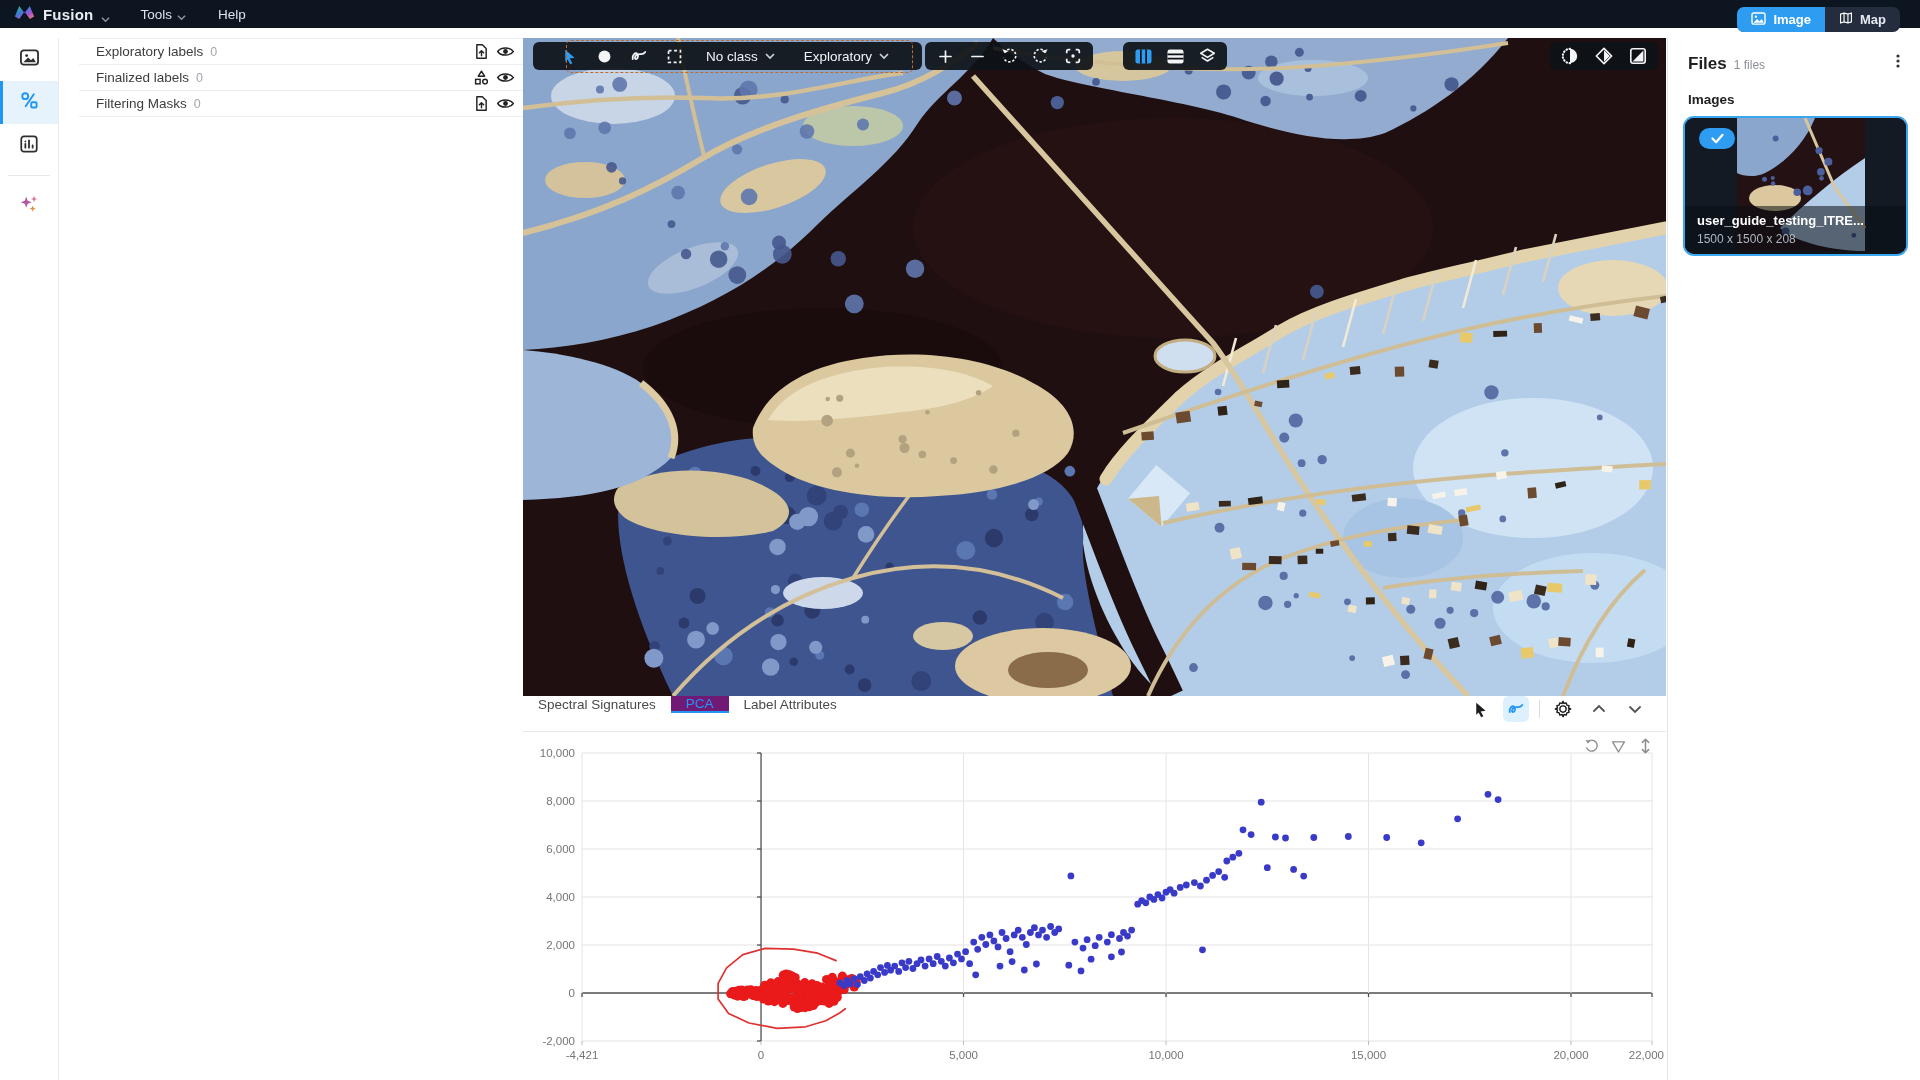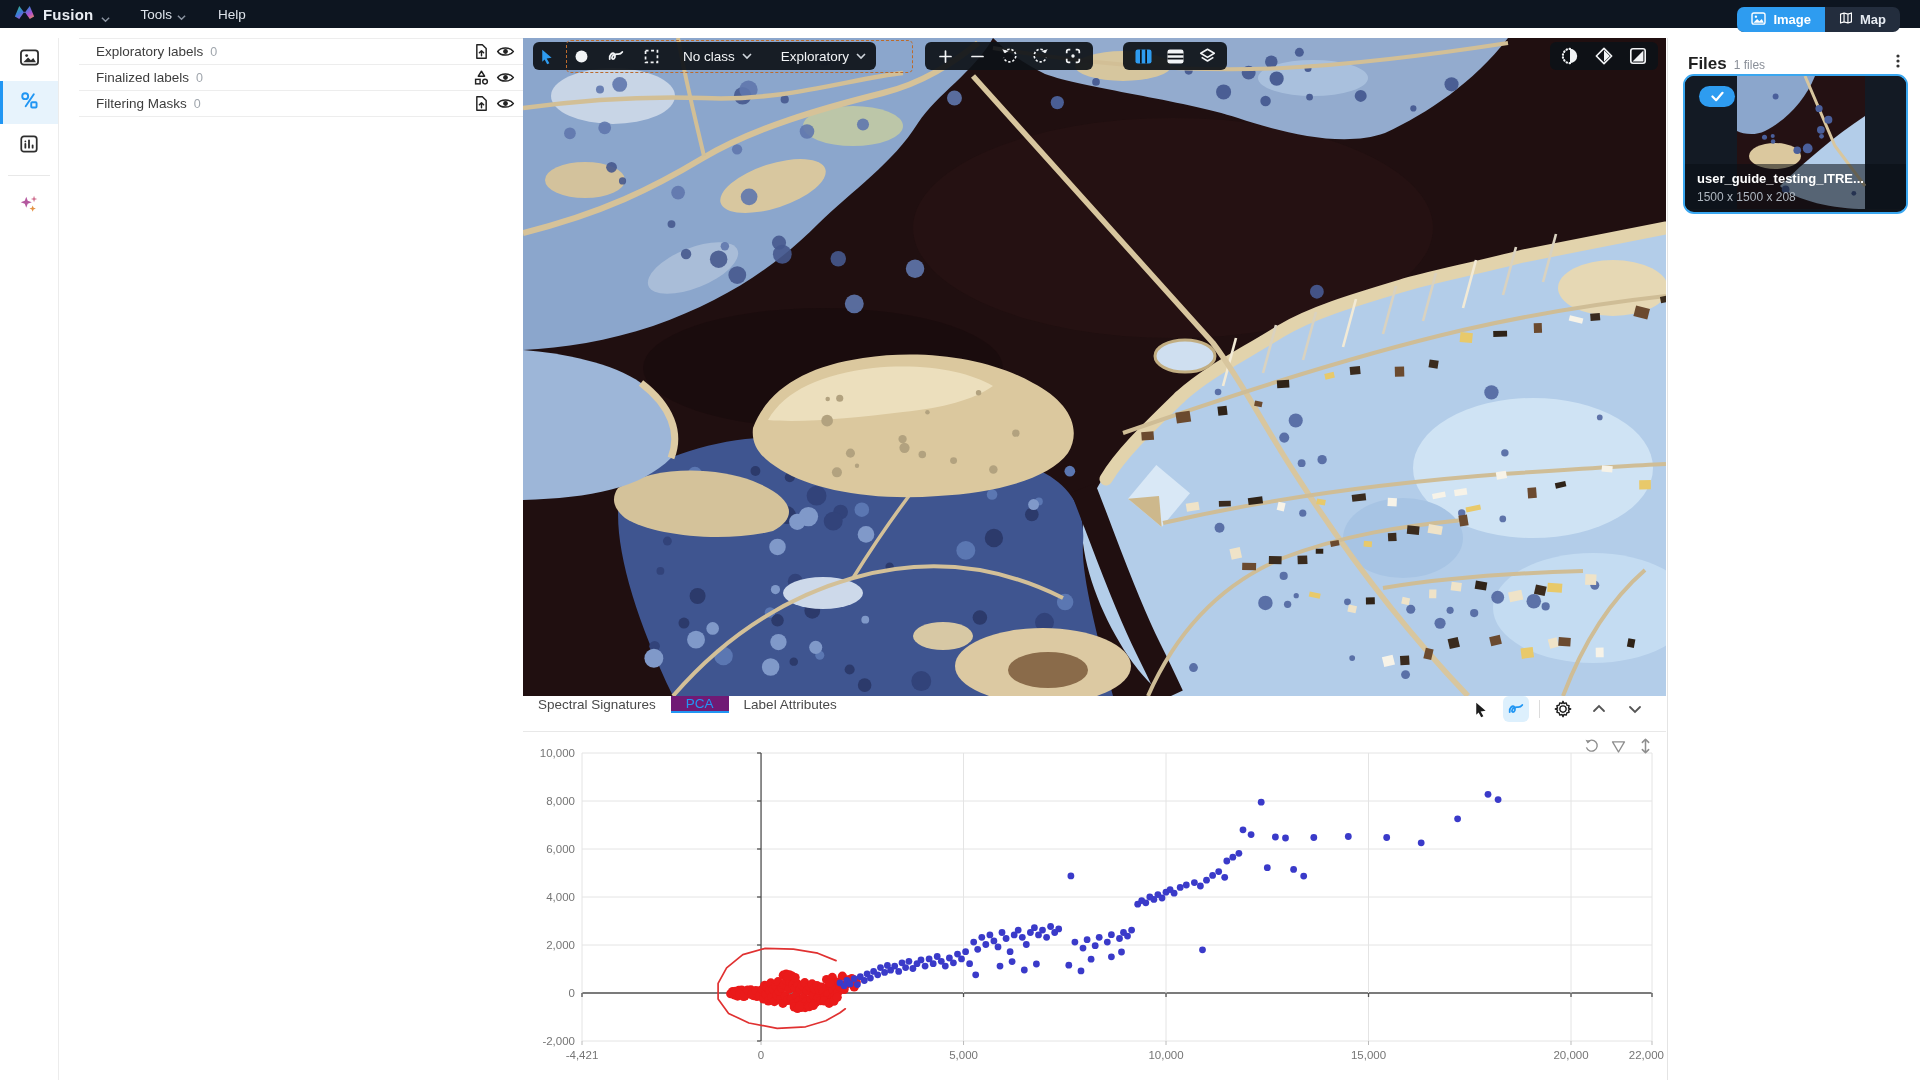--- a/index.html
+++ b/index.html
@@ -476,21 +476,21 @@
           <rect x="876.9422067901235" y="617.9533607681756" width="9.107750342935528" height="9.407381687242799" fill="#3a2b1e" transform="rotate(-3.375 876.9422067901235 617.9533607681756)"></rect>
           <rect x="902.8343364197531" y="609.7162208504801" width="8.01042524005487" height="10.741795267489712" fill="#6b4a2f" transform="rotate(13.528549382716047 902.8343364197531 609.7162208504801)"></rect>
           <rect x="924.559799382716" y="601.2938957475994" width="10.394581618655693" height="10.02065329218107" fill="#3a2b1e" transform="rotate(-13.179012345679013 924.559799382716 601.2938957475994)"></rect>
           <rect x="966.1185956790123" y="599.3530521262003" width="10.926886145404664" height="9.243955761316872" fill="#6b4a2f" transform="rotate(-13.497685185185185 966.1185956790123 599.3530521262003)"></rect>
           <rect x="997.510725308642" y="610.5603566529493" width="12.27400548696845" height="10.41170267489712" fill="#e8c96a" transform="rotate(-7.427469135802468 997.510725308642 610.5603566529493)"></rect>
           <rect x="1024.736188271605" y="601.5824759945131" width="9.102606310013718" height="9.52389403292181" fill="#efe3c8" transform="rotate(-14.968364197530864 1024.736188271605 601.5824759945131)"></rect>
           <rect x="1035.794984567901" y="599.0860768175583" width="12.079355281207132" height="8.580529835390946" fill="#6b4a2f" transform="rotate(3.8796296296296298 1035.794984567901 599.0860768175583)"></rect>
           <rect x="1072.6871141975307" y="609.7378257887517" width="7.870919067215364" height="9.581610082304527" fill="#f7f3e8" transform="rotate(-0.8834876543209873 1072.6871141975307 609.7378257887517)"></rect>
           <rect x="1105.4125771604938" y="600.20438957476" width="7.143964334705076" height="8.527134773662551" fill="#2f2318" transform="rotate(10.742283950617285 1105.4125771604938 600.20438957476)"></rect>
         </svg></div>
-    <div class="float-bar" id="bar-draw" style="left:10px;padding:0 0;gap:9px;">
+    <div class="float-bar" id="bar-draw" style="left:10px;padding:0 23px;gap:9px;">
       <span id="draw-tools" style="display: flex; align-items: center; gap: 9px;">
           <span class="tool-btn blue">
             <svg width="17" height="17" viewBox="0 0 20 20">
               <path d="M5,2 L16,11.6 L10.2,12.4 L13.4,18 L10.8,19.2 L7.8,13.6 L5,16.2 Z" fill="currentColor"></path>
             </svg>
           </span>
           <span class="tool-btn">
             <svg width="17" height="17" viewBox="0 0 20 20">
               <circle cx="10" cy="10" r="7" fill="currentColor"></circle>
             </svg>
@@ -597,20 +597,21 @@
       <span id="files-title">Files</span>
       <span id="files-count">1 files</span>
       <span id="kebab">
         <svg width="16" height="16" viewBox="0 0 16 16">
             <circle cx="8" cy="3" r="1.6" fill="#333"></circle>
             <circle cx="8" cy="8" r="1.6" fill="#333"></circle>
             <circle cx="8" cy="13" r="1.6" fill="#333"></circle>
           </svg>
       </span>
     </div>
+    <div id="images-label">Images</div>
     <div id="image-card">
       <div id="thumb-holder">
           <svg width="226" height="133" viewBox="0 0 226 133" style="position:absolute;left:0;top:0;">
             <rect width="226" height="133" fill="#131a24"></rect>
             <rect x="52" y="0" width="128" height="133" fill="#241113"></rect>
             <path d="M52,0 H130 C120,25 100,45 80,55 C70,60 58,58 52,55 Z" fill="#8ba6cc"></path>
             <path d="M180,40 C150,60 120,85 95,110 C110,125 150,133 180,133 Z" fill="#b3cde9"></path>
             <ellipse cx="90" cy="80" rx="26" ry="13" fill="#dbc89e"></ellipse>
             <path d="M120,0 L150,70 L180,110" stroke="#d8c69e" stroke-width="3" fill="none"></path>
             <circle cx="79.51641803840877" cy="61.31772976680384" r="2.5201003086419753" fill="#4a5f9b"></circle>

